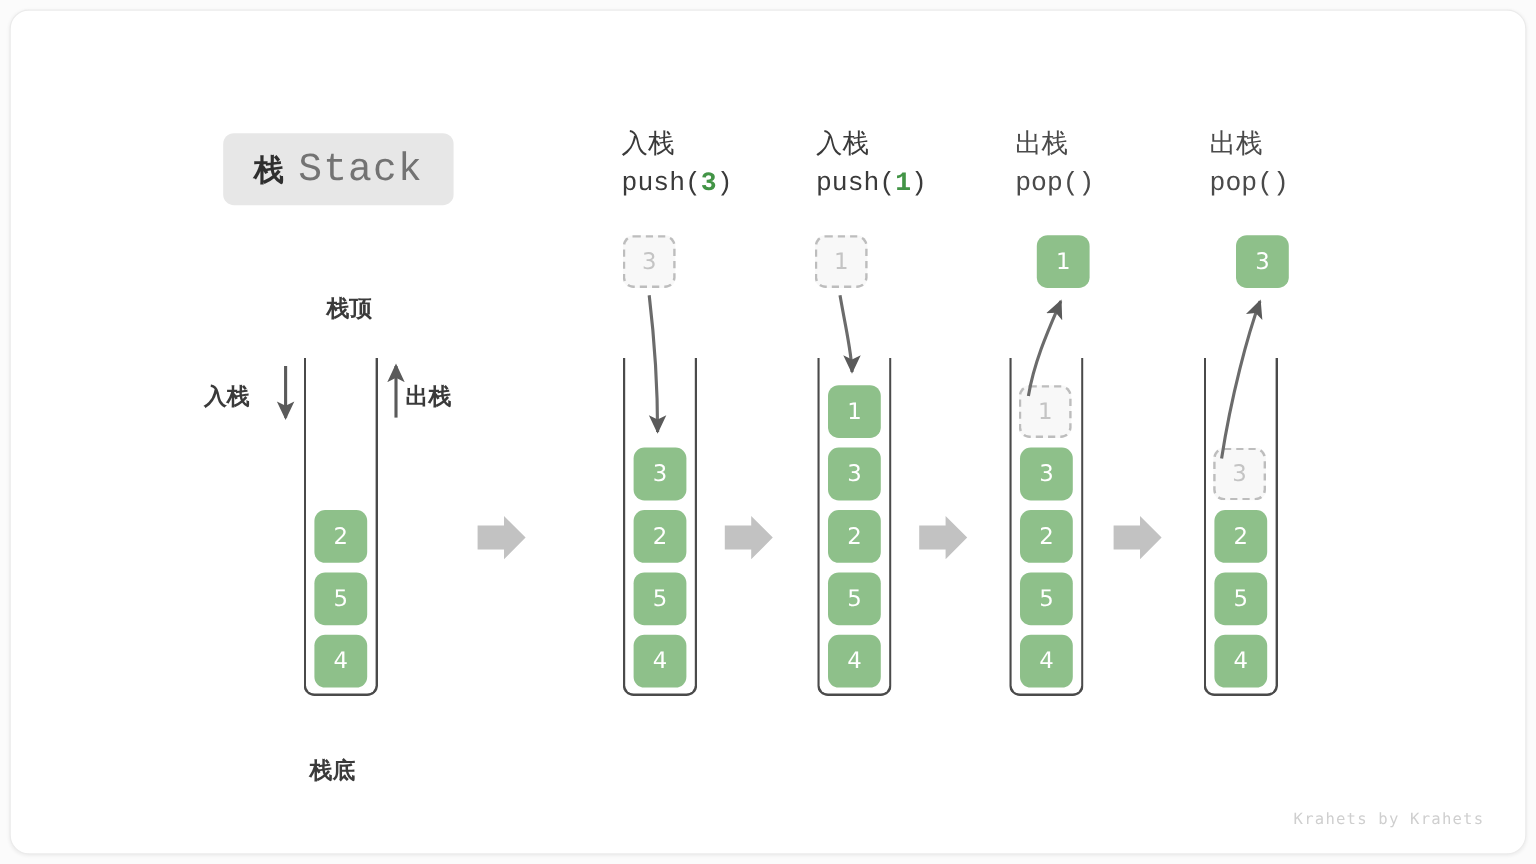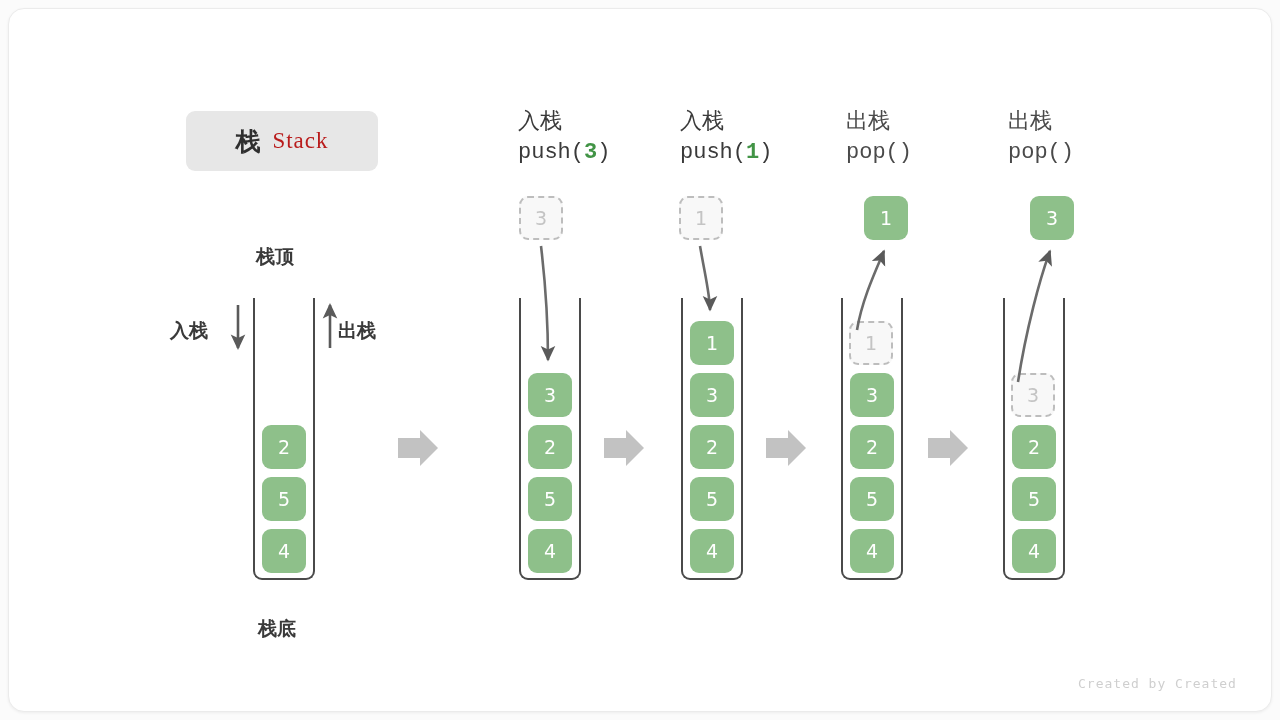--- a/index.html
+++ b/index.html
@@ -46,38 +46,38 @@
     justify-content: center;
   }
   .title-badge .t-cn {
     font-family: "DejaVu Sans", sans-serif;
     font-weight: bold;
     font-size: 25px;
     color: #2f2f2f;
     letter-spacing: 0px;
   }
   .title-badge .t-en {
-    font-family: Liberation Serif, serif;
-    font-size: 23px;
-    color: #b91c1c;
+    font-family: Liberation Mono, monospace;
+    font-size: 33px;
+    color: #737373;
     margin-left: 12px;
     letter-spacing: 1px;
   }
 
   
   .cn-label {
     position: absolute;
     font-family: "DejaVu Sans", sans-serif;
     font-weight: bold;
     font-size: 19px;
     color: #3a3a3a;
     white-space: nowrap;
   }
-  .top-label  { left: 256px; top: 244px; }
-  .bottom-label { left: 258px; top: 616px; }
+  .top-label  { left: 272px; top: 244px; }
+  .bottom-label { left: 258px; top: 629px; }
   .push-side-label { left: 170px; top: 318px; }
   .pop-side-label  { left: 338px; top: 318px; }
 
   
   .col-head {
     position: absolute;
     white-space: nowrap;
   }
   .col-head .line1 {
     font-family: "DejaVu Sans", sans-serif;
@@ -267,14 +267,14 @@
       <path d="M0,8 L22,8 L22,0 L40,18 L22,36 L22,28 L0,28 Z" fill="#c2c2c2"></path>
     </g>
     <g transform="translate(766,430)">
       <path d="M0,8 L22,8 L22,0 L40,18 L22,36 L22,28 L0,28 Z" fill="#c2c2c2"></path>
     </g>
     <g transform="translate(928,430)">
       <path d="M0,8 L22,8 L22,0 L40,18 L22,36 L22,28 L0,28 Z" fill="#c2c2c2"></path>
     </g>
   </svg>
 
-  <div class="watermark">Created by Created</div>
+  <div class="watermark">Krahets by Krahets</div>
 </div>
 
 </body></html>

